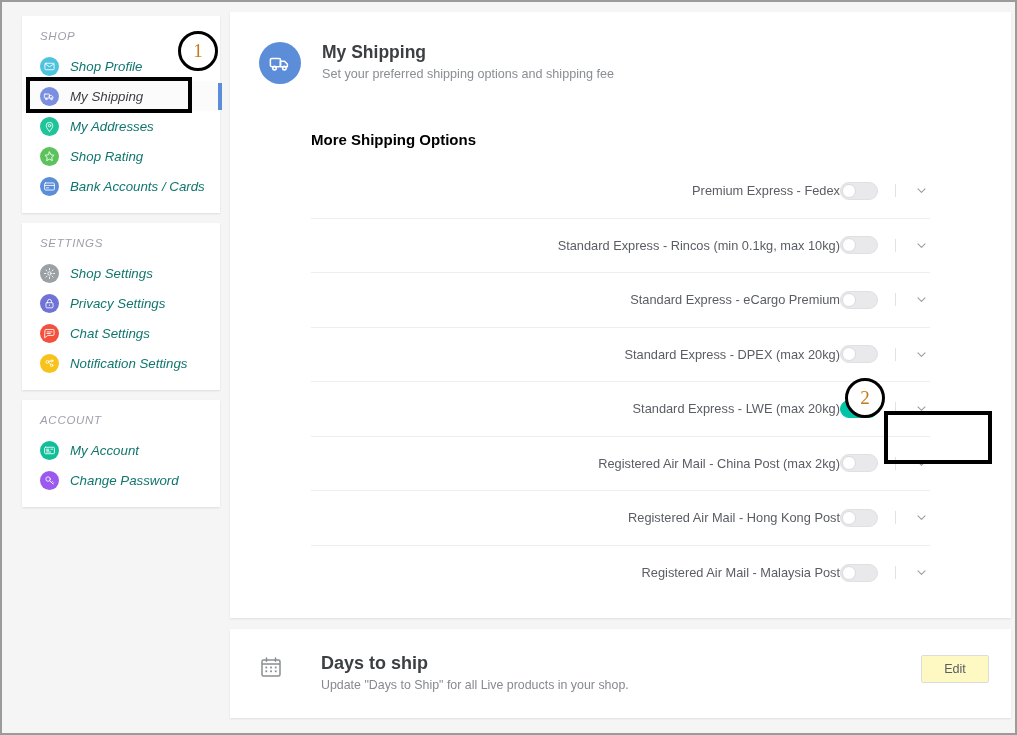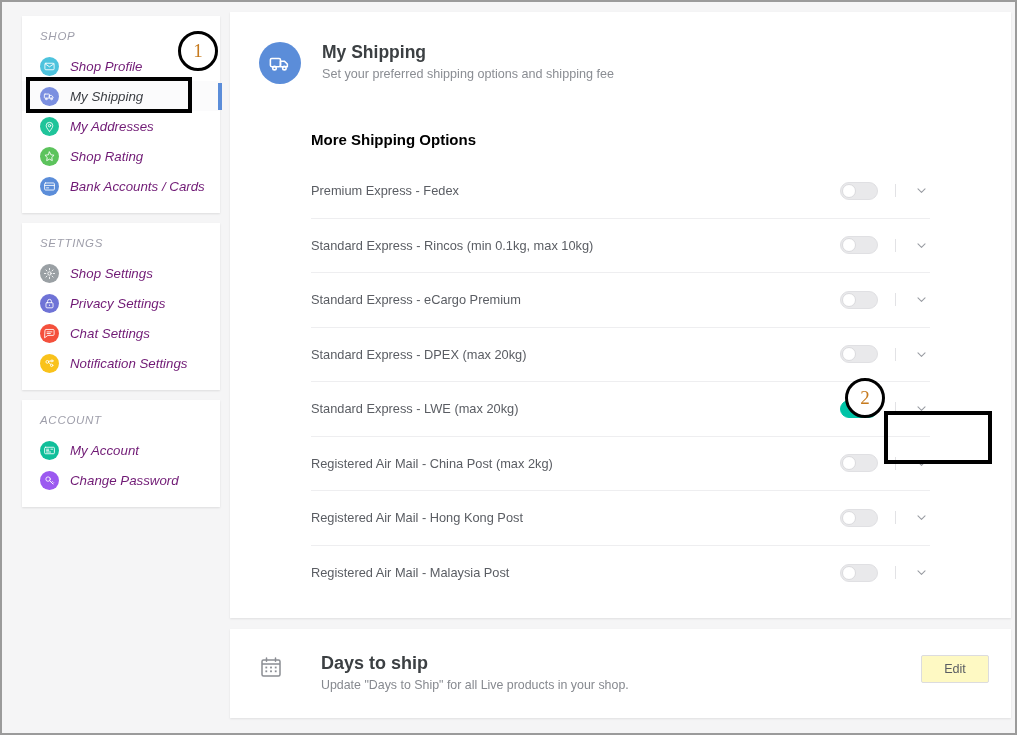--- a/index.html
+++ b/index.html
@@ -49,21 +49,21 @@
   .side-item .ico {
     width: 19px; height: 19px;
     border-radius: 50%;
     flex: 0 0 19px;
     display: flex; align-items: center; justify-content: center;
     margin-right: 11px;
   }
   .side-item .ico svg { display: block; }
   .side-item .lbl {
     font-size: 13.3px;
-    color: #701a75;
+    color: #0f766e;
     white-space: nowrap;
   }
   .side-item.active { background: #fbfbfc; }
   .side-item.active .lbl { color: #3c3f44; }
   .side-item.active::after {
     content: "";
     position: absolute;
     right: -2px; top: 2px;
     width: 4px; height: 27px;
     background: #5b8dd9;
@@ -106,21 +106,21 @@
     color: #8a8d93;
   }
 
   .section-title {
     font-size: 15px;
     font-weight: bold;
     color: #000000;
     padding: 47px 0 0 81px;
   }
 
-  .opt-list { margin-top: 16px; padding: 0 81px; }
+  .opt-list { margin-top: 16px; padding: 0 81px; text-align: right; }
   .opt-row {
     display: flex;
     align-items: center;
     height: 54.5px;
     border-bottom: 1px solid #eeeef0;
   }
   .opt-row:last-child { border-bottom: none; }
   .opt-row .name {
     flex: 1;
     font-size: 12.8px;

